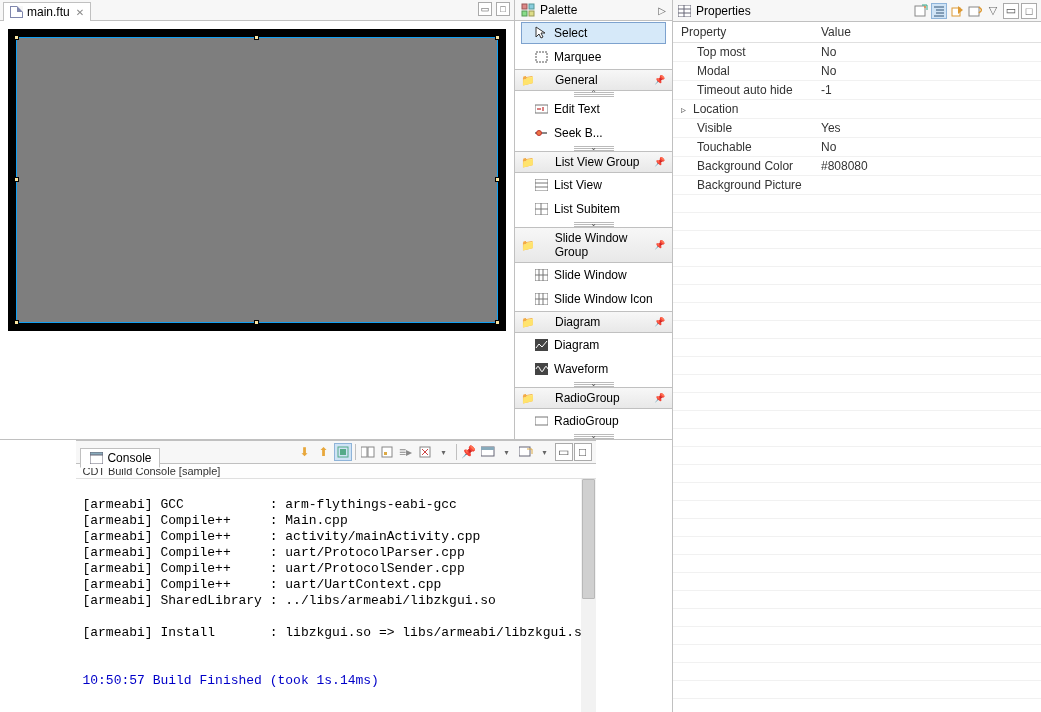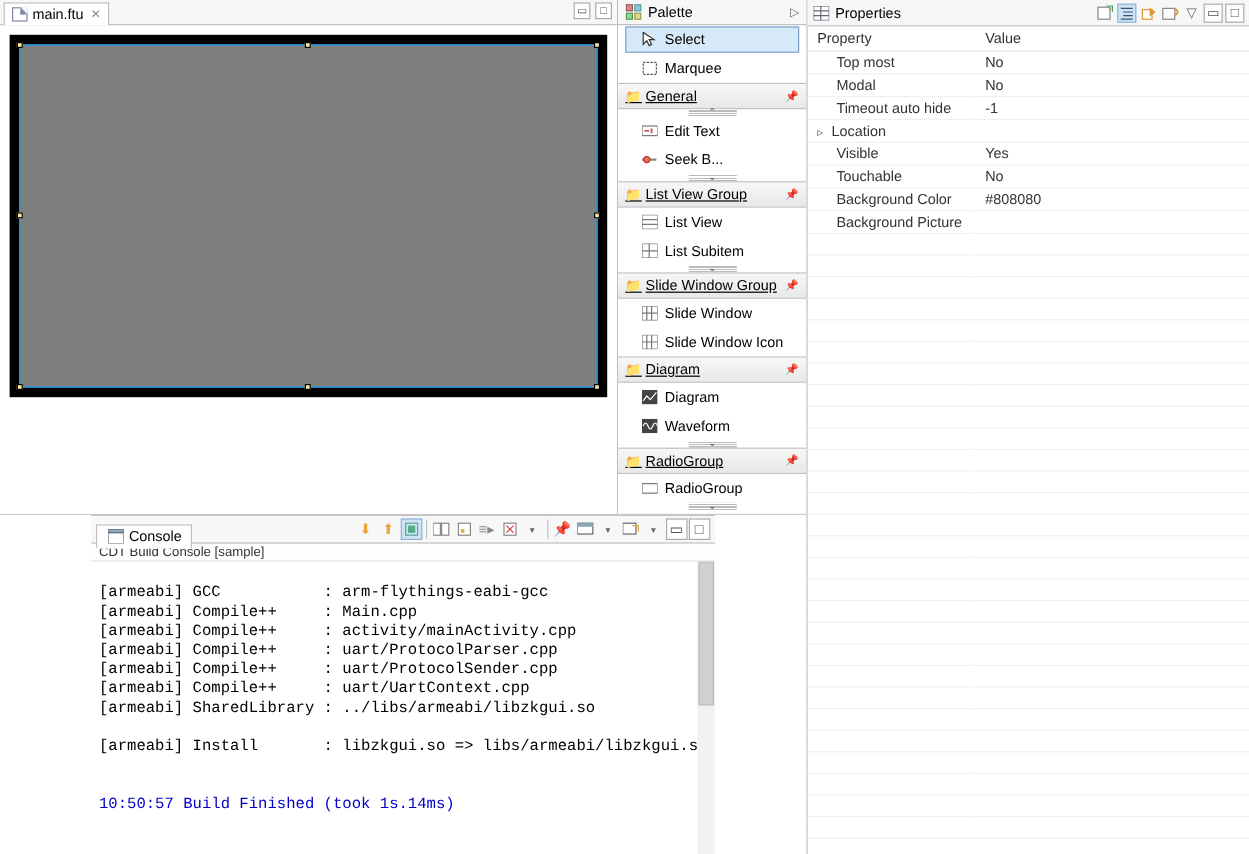--- a/index.html
+++ b/index.html
@@ -31,21 +31,21 @@
 .h-ml { top: 50%; left: -3px; margin-top: -3px; } .h-mr { top: 50%; right: -3px; margin-top: -3px; }
 .h-bl { bottom: -3px; left: -3px; } .h-bm { bottom: -3px; left: 50%; margin-left: -3px; } .h-br { bottom: -3px; right: -3px; }
 
 
 .pal-header { display: flex; align-items: center; justify-content: space-between; padding: 3px 6px; border-bottom: 1px solid #c0c0c0; background: #f7f7f7; }
 .pal-title { display: flex; align-items: center; gap: 5px; }
 .pal-body { flex: 1; overflow: hidden; }
 .pal-item { display: flex; align-items: center; gap: 6px; padding: 4px 8px 4px 18px; border: 1px solid transparent; }
 .pal-item.selected { background: #d6e9f9; border: 1px solid #7da2ce; border-radius: 0; margin: 1px 6px; padding: 3px 8px 3px 12px; }
 .pal-group { display: flex; align-items: center; justify-content: space-between; padding: 3px 6px; background: linear-gradient(#f7f7f7,#e8e8e8); border-top: 1px solid #c0c0c0; border-bottom: 1px solid #c0c0c0; }
-.pal-group-title { display: flex; align-items: center; gap: 3px; text-decoration: underline; }
+.pal-group-title { display: flex; align-items: center; gap: 20px; }
 .pal-more { height: 6px; margin: 0 auto; width: 40px; background: repeating-linear-gradient(0deg,#bbb,#bbb 1px,#fff 1px,#fff 2px); text-align: center; font-size: 8px; color: #555; line-height: 6px; }
 .pin { font-size: 9px; color: #777; }
 .chev { font-size: 10px; color: #666; }
 
 
 .props-header { display: flex; align-items: center; justify-content: space-between; padding: 2px 4px; border-bottom: 1px solid #c0c0c0; background: #f7f7f7; height: 22px; }
 .props-htitle { display: flex; align-items: center; gap: 5px; justify-content: flex-end; }
 .props-toolbar { display: flex; gap: 2px; align-items: center; }
 .props-tb-btn { width: 16px; height: 16px; display: flex; align-items: center; justify-content: center; font-size: 11px; }
 .prop-table { width: 100%; border-collapse: collapse; table-layout: fixed; }

